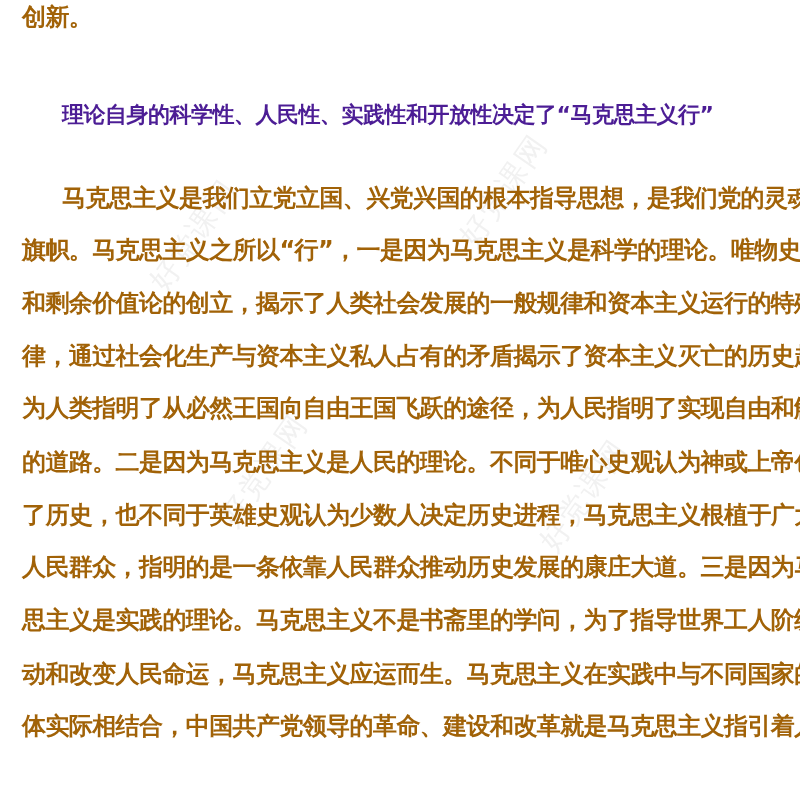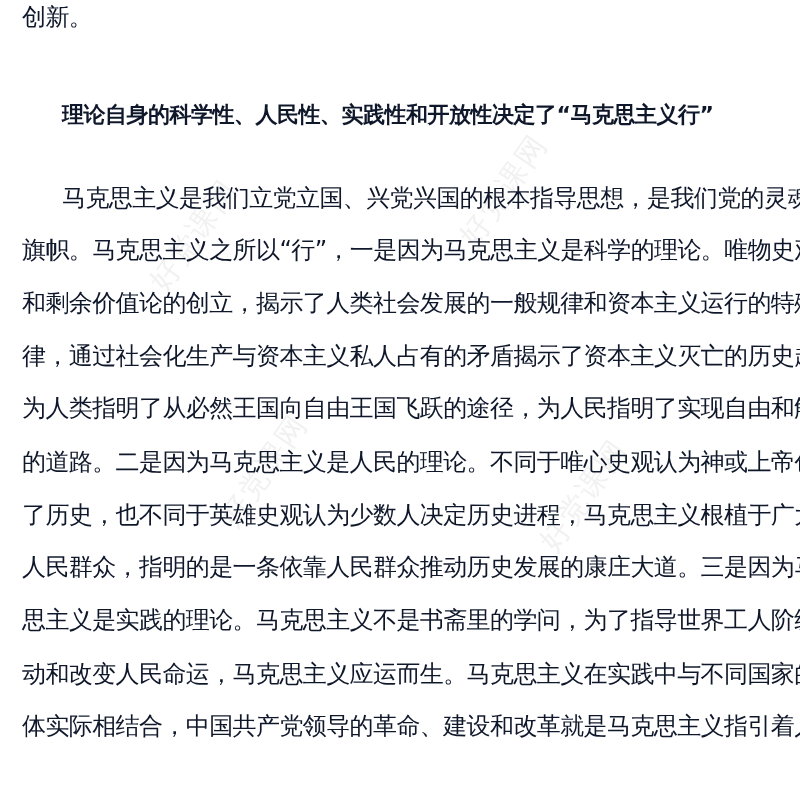--- a/index.html
+++ b/index.html
@@ -23,36 +23,37 @@
       height: 800px;
     }
     .line {
       position: absolute;
       left: 22px;
       width: 760px;
       font-size: 24px;
       line-height: 30px;
       white-space: nowrap;
       letter-spacing: -0.6px;
-      color: #0f172a;
+      color: #a16207;
+      font-weight: bold;
     }
     .line.indent {
       left: 62px;
       width: 720px;
     }
     .heading {
       position: absolute;
       left: 62px;
       width: 720px;
       font-size: 22px;
       line-height: 30px;
       font-weight: bold;
       white-space: nowrap;
       letter-spacing: -0.5px;
-      color: #0f172a;
+      color: #4c1d95;
     }
     .watermark {
       position: absolute;
       font-size: 30px;
       color: rgba(180, 180, 180, 0.18);
       transform: rotate(-55deg);
       transform-origin: center center;
       white-space: nowrap;
       pointer-events: none;
       letter-spacing: 2px;

